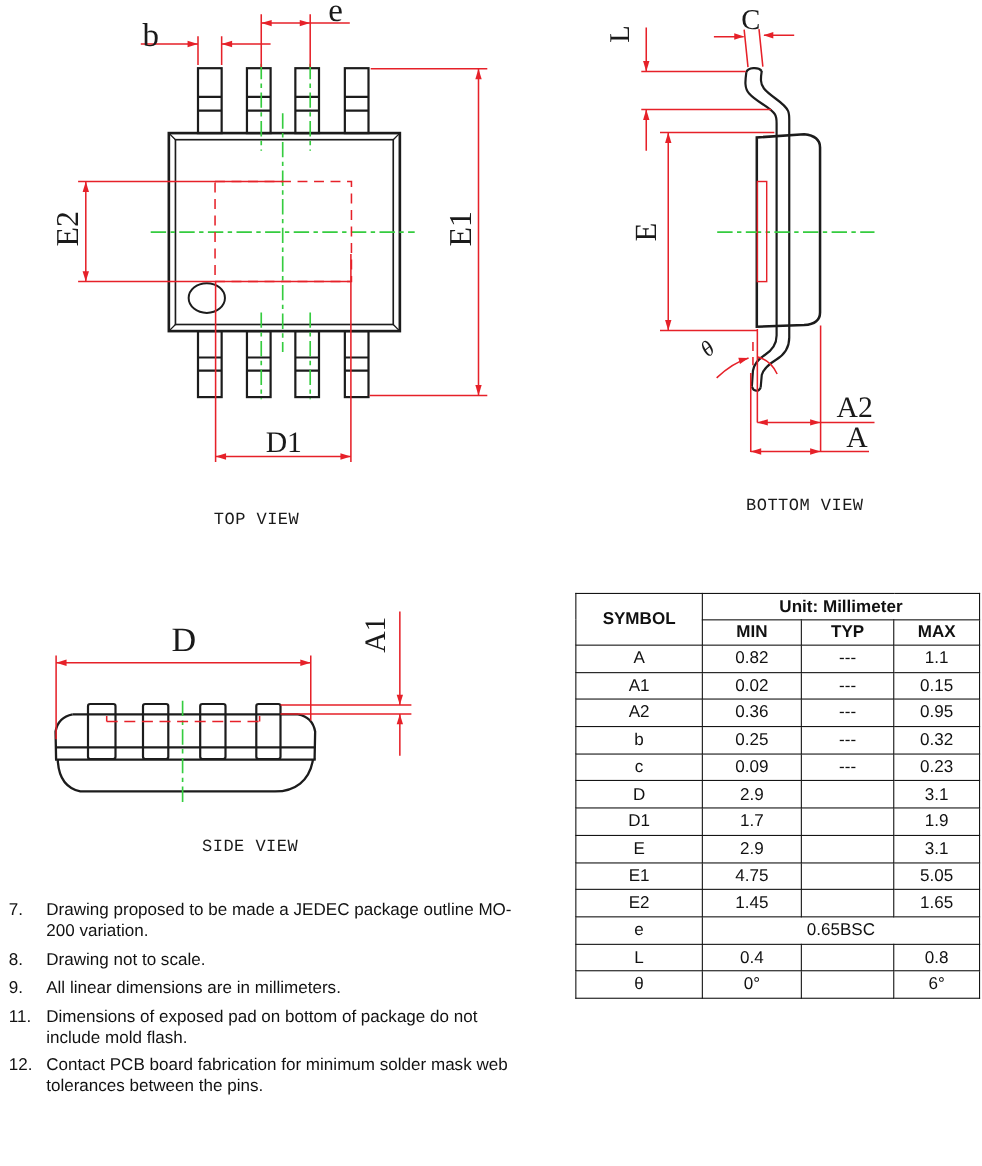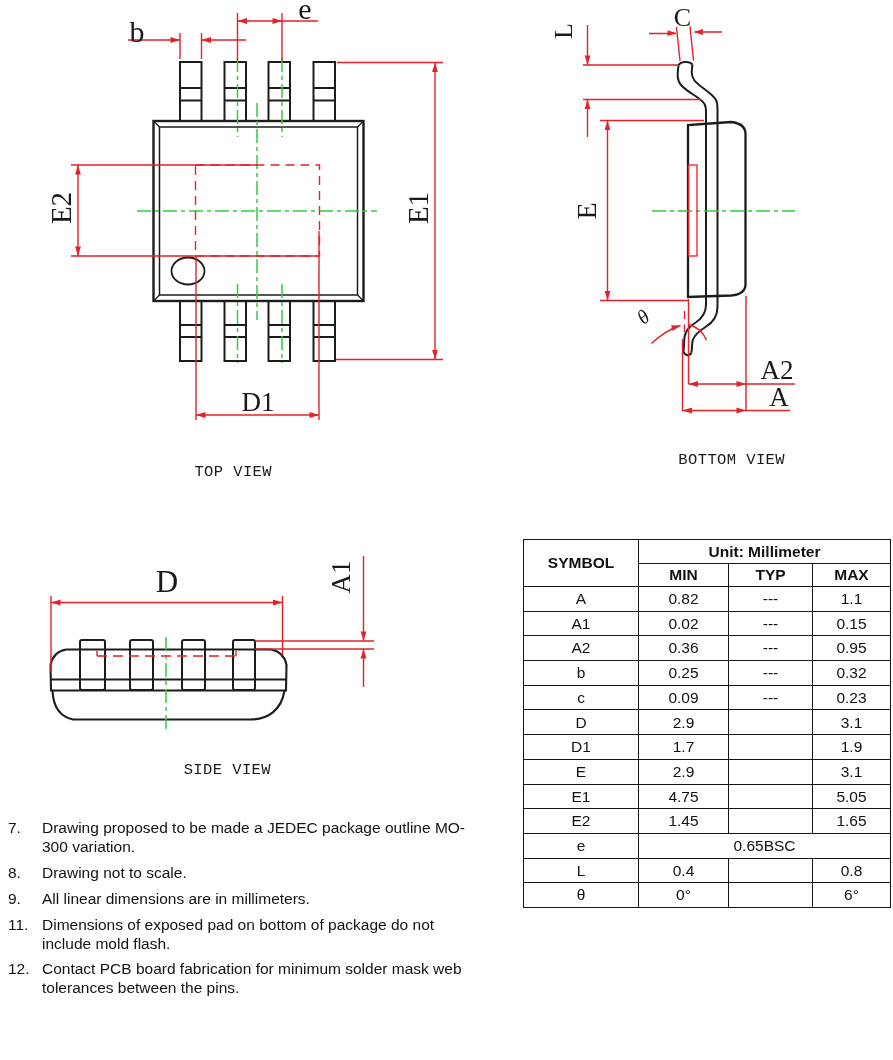--- a/index.html
+++ b/index.html
@@ -300,21 +300,21 @@
           <td>0°</td>
           <td></td>
           <td>6°</td>
         </tr>
     </tbody>
   </table>
 
   <div class="notes">
     <div class="note-item">
       <span class="note-num">7.</span>
-      <span class="note-text">Drawing proposed to be made a JEDEC package outline MO-300 variation.</span>
+      <span class="note-text">Drawing proposed to be made a JEDEC package outline MO-200 variation.</span>
     </div>
     <div class="note-item">
       <span class="note-num">8.</span>
       <span class="note-text">Drawing not to scale.</span>
     </div>
     <div class="note-item">
       <span class="note-num">9.</span>
       <span class="note-text">All linear dimensions are in millimeters.</span>
     </div>
     <div class="note-item">

